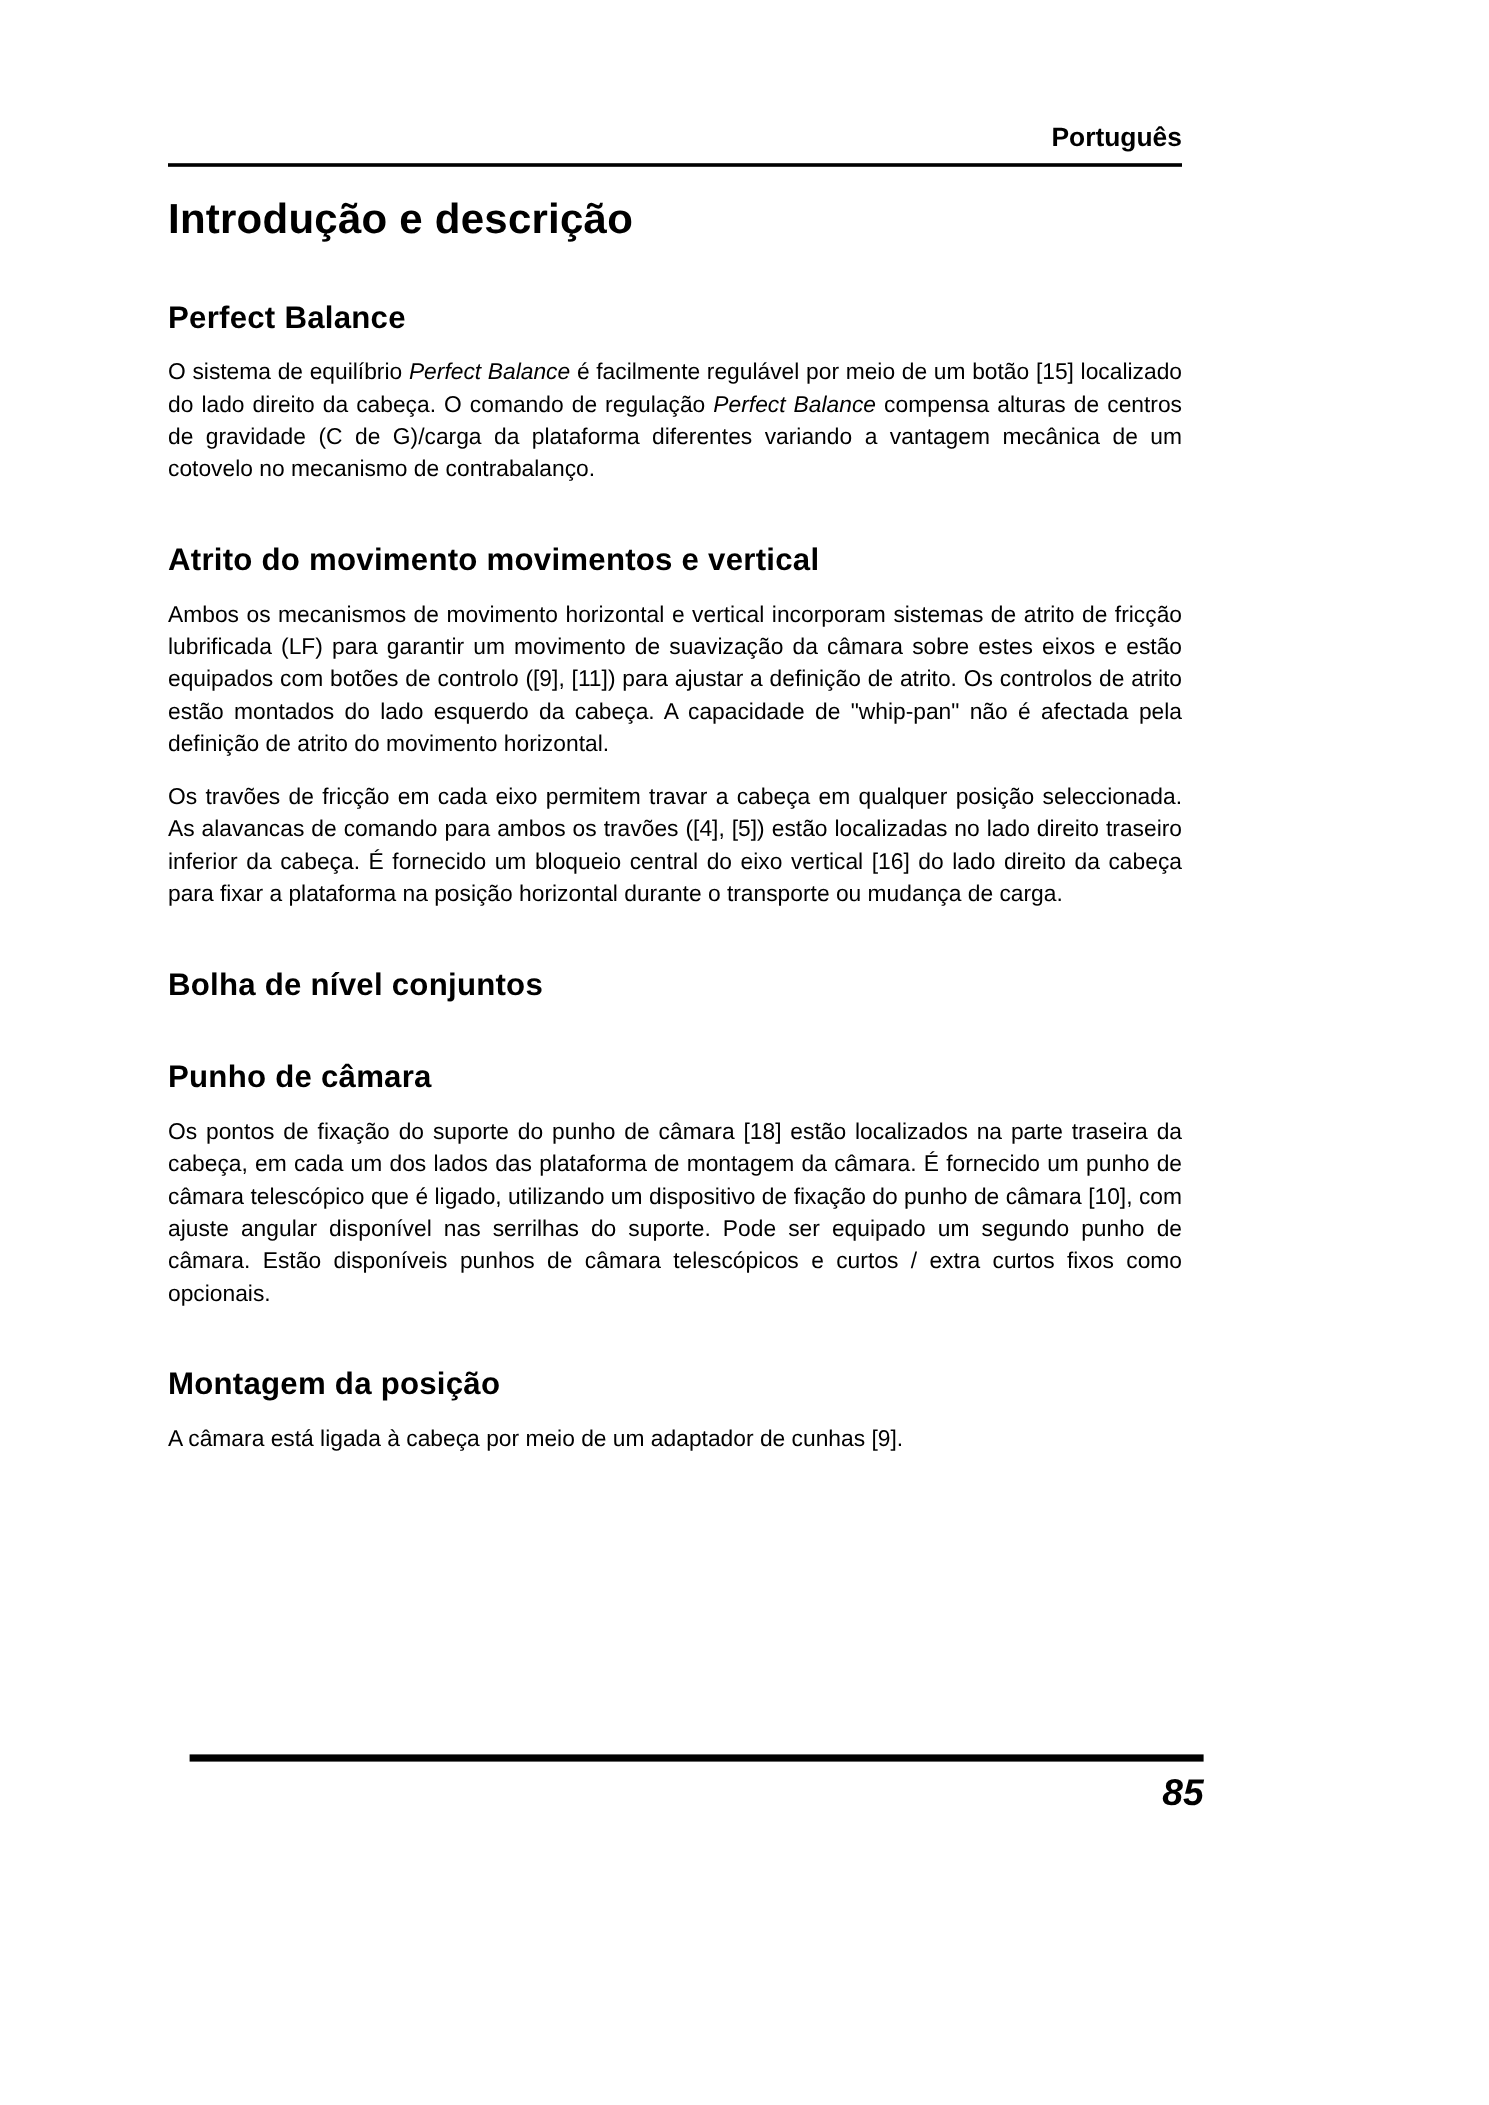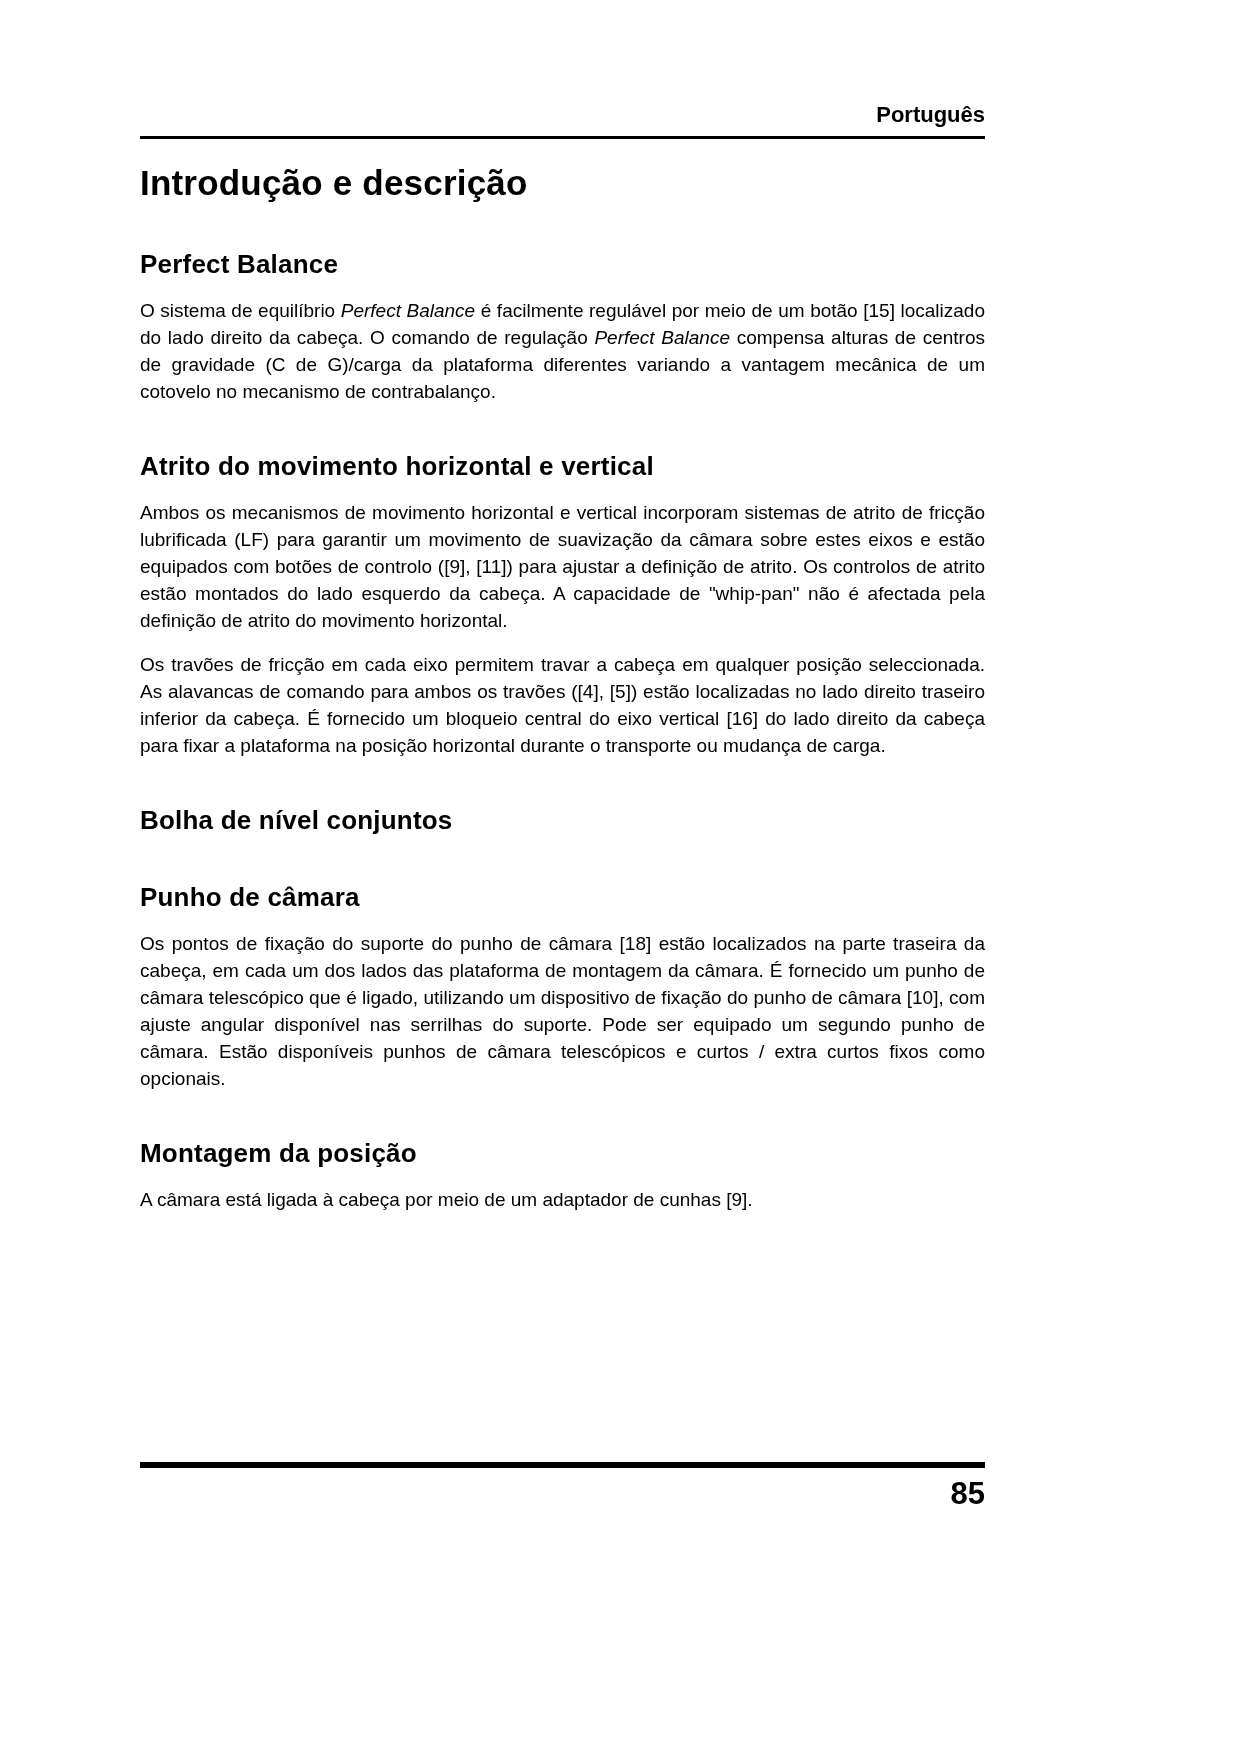--- a/index.html
+++ b/index.html
@@ -48,23 +48,24 @@
   .intro { margin-top: 30px; }
   .section-heading {
     font-size: 26px;
     font-weight: bold;
     margin-top: 46px;
     letter-spacing: 0.2px;
   }
   .body-text em { font-style: italic; }
   .page-footer {
     position: absolute;
-    left: 140px;
+    left: 158px;
     width: 845px;
     top: 1462px;
+    font-style: italic;
   }
   .bottom-rule { height: 6px; }
   .page-number {
     text-align: right;
     font-size: 31px;
     font-weight: bold;
     margin-top: 8px;
   }
 </style>
 </head>
@@ -74,21 +75,21 @@
 
   <div class="lang-header">Português</div>
   <div class="rule top-rule"></div>
 
   <h1 class="page-title">Introdução e descrição</h1>
 
 
   <h2 class="section-heading">Perfect Balance</h2>
   <p class="body-text"><span>O sistema de equilíbrio </span><em>Perfect Balance</em><span> é facilmente regulável por meio de um botão [15] localizado do lado direito da cabeça. O comando de regulação </span><em>Perfect Balance</em><span> compensa alturas de centros de gravidade (C de G)/carga da plataforma diferentes variando a vantagem mecânica de um cotovelo no mecanismo de contrabalanço.</span></p>
 
-  <h2 class="section-heading">Atrito do movimento horizontal e vertical</h2>
+  <h2 class="section-heading">Atrito do movimento movimentos e vertical</h2>
   <p class="body-text"><span>Ambos os mecanismos de movimento horizontal e vertical incorporam sistemas de atrito de fricção lubrificada (LF) para garantir um movimento de suavização da câmara sobre estes eixos e estão equipados com botões de controlo ([9], [11]) para ajustar a definição de atrito. Os controlos de atrito estão montados do lado esquerdo da cabeça. A capacidade de "whip-pan" não é afectada pela definição de atrito do movimento horizontal.</span></p>
 
   <p class="body-text"><span>Os travões de fricção em cada eixo permitem travar a cabeça em qualquer posição seleccionada. As alavancas de comando para ambos os travões ([4], [5]) estão localizadas no lado direito traseiro inferior da cabeça. É fornecido um bloqueio central do eixo vertical [16] do lado direito da cabeça para fixar a plataforma na posição horizontal durante o transporte ou mudança de carga.</span></p>
 
   <h2 class="section-heading">Bolha de nível conjuntos</h2>
 
   <h2 class="section-heading">Punho de câmara</h2>
   <p class="body-text"><span>Os pontos de fixação do suporte do punho de câmara [18] estão localizados na parte traseira da cabeça, em cada um dos lados das plataforma de montagem da câmara. É fornecido um punho de câmara telescópico que é ligado, utilizando um dispositivo de fixação do punho de câmara [10], com ajuste angular disponível nas serrilhas do suporte. Pode ser equipado um segundo punho de câmara. Estão disponíveis punhos de câmara telescópicos e curtos / extra curtos fixos como opcionais.</span></p>
 
   <h2 class="section-heading">Montagem da posição</h2>

